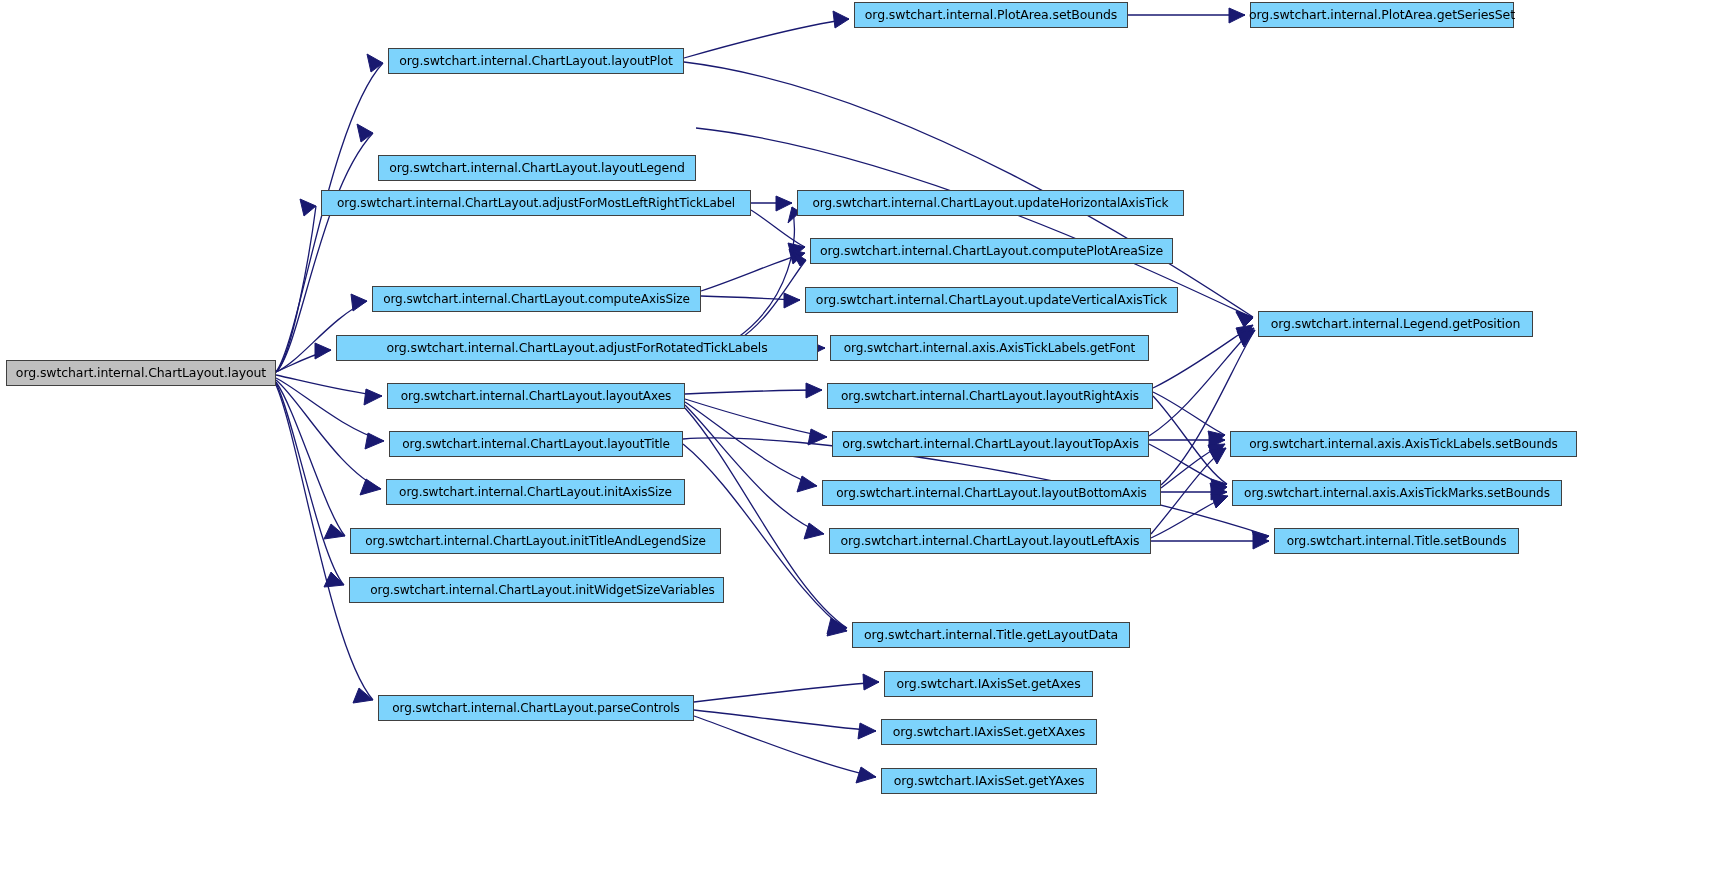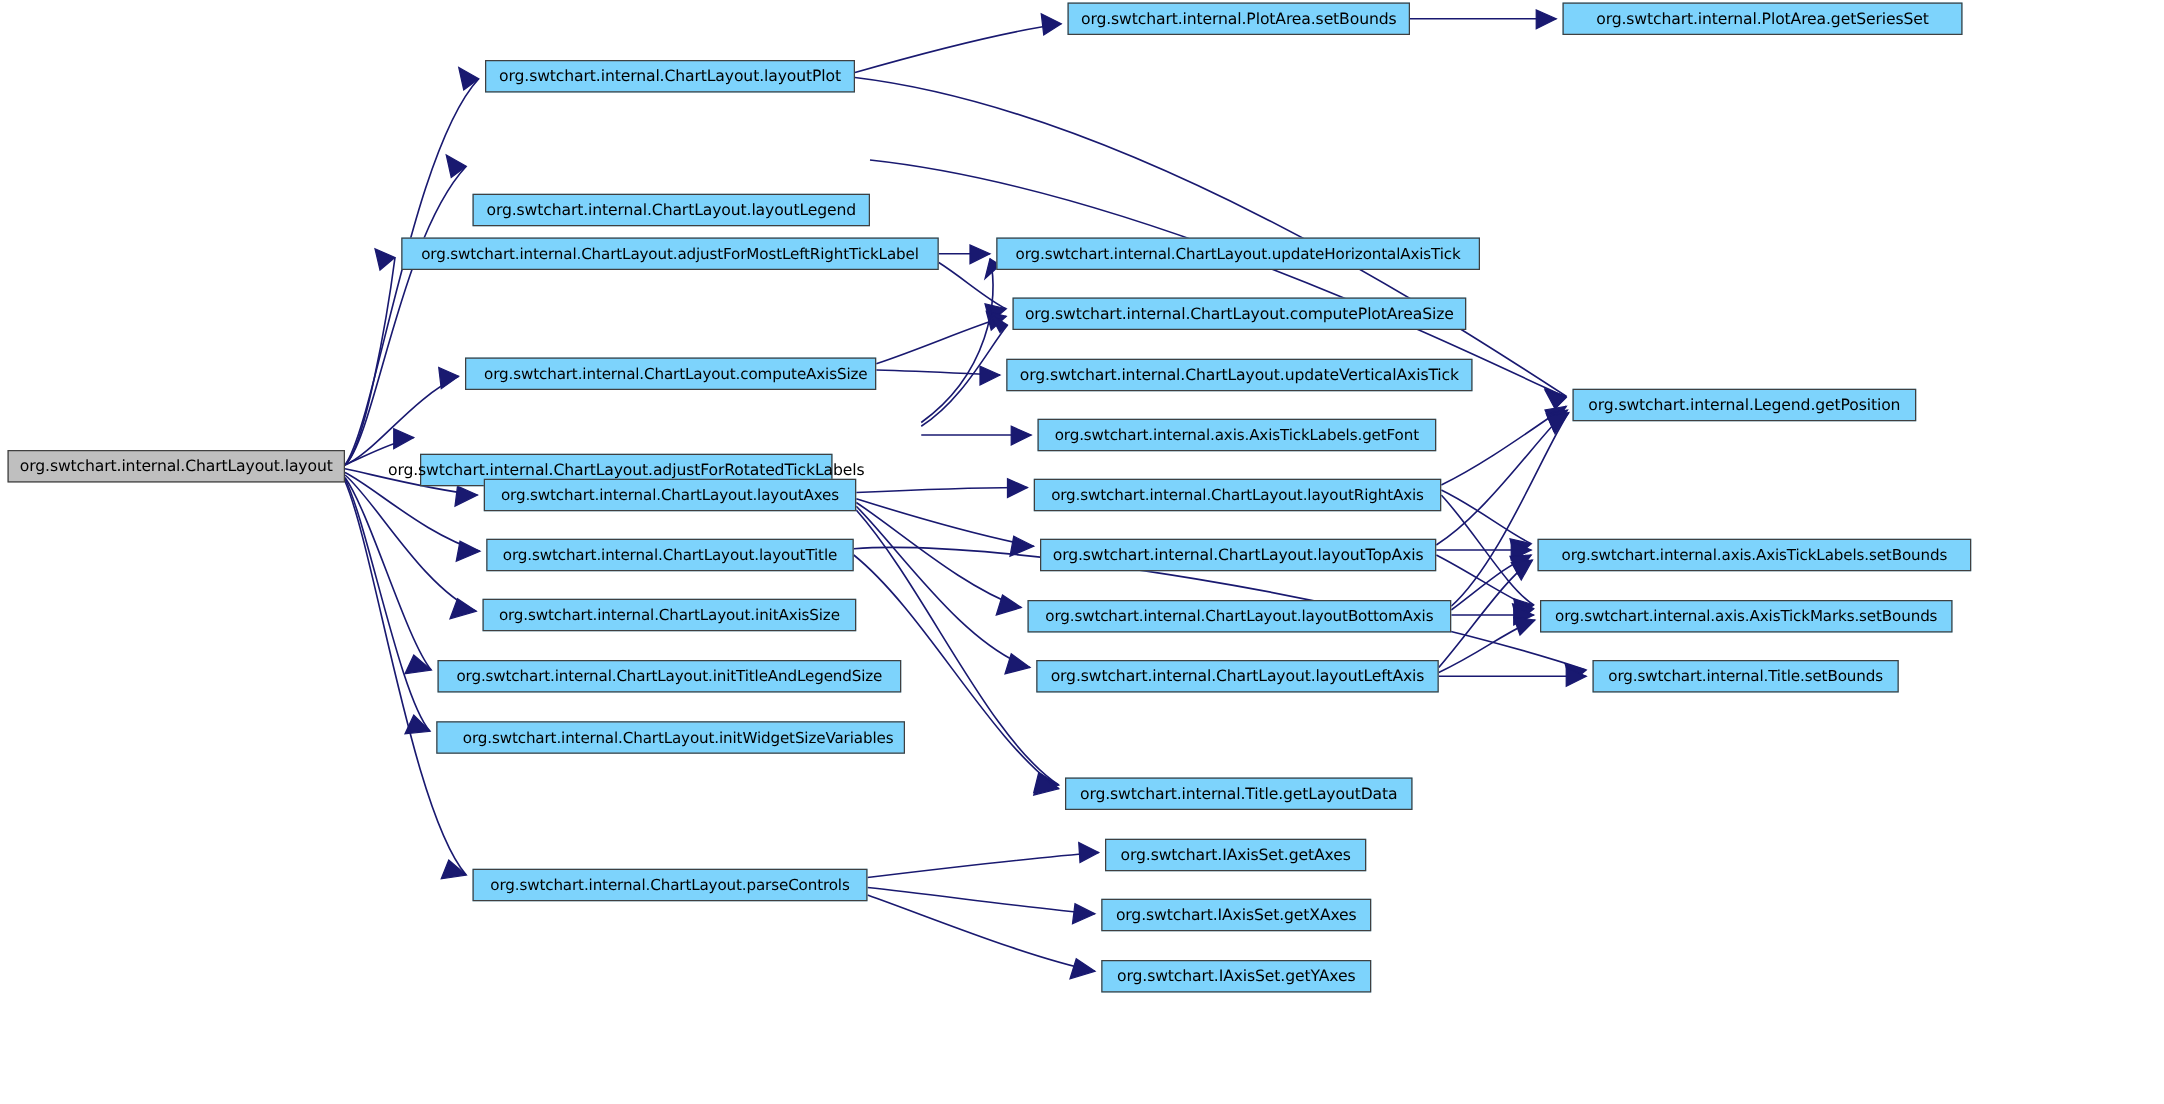--- a/index.html
+++ b/index.html
@@ -114,24 +114,24 @@
       </div>
       <div class="node" style="left: 388px; top: 48px; width: 296px; height: 26px;">
         <span class="node-label" style="font-size: 12.5px;">org.swtchart.internal.ChartLayout.layoutPlot</span>
       </div>
       <div class="node" style="left: 378px; top: 119px; width: 318px; height: 26px; margin-top: 36px;">
         <span class="node-label" style="font-size: 12.5px;">org.swtchart.internal.ChartLayout.layoutLegend</span>
       </div>
       <div class="node" style="left: 321px; top: 190px; width: 430px; height: 26px;">
         <span class="node-label" style="font-size: 12.1px;">org.swtchart.internal.ChartLayout.adjustForMostLeftRightTickLabel</span>
       </div>
-      <div class="node" style="left: 372px; top: 286px; width: 329px; height: 26px; justify-content: flex-end;">
+      <div class="node" style="left: 372px; top: 286px; width: 329px; height: 26px;">
         <span class="node-label" style="font-size: 12.1px;">org.swtchart.internal.ChartLayout.computeAxisSize</span>
       </div>
-      <div class="node" style="left: 336px; top: 335px; width: 330px; height: 26px; margin-top: 28px;">
+      <div class="node" style="left: 336px; top: 335px; width: 482px; height: 26px;">
         <span class="node-label" style="font-size: 12.5px;">org.swtchart.internal.ChartLayout.adjustForRotatedTickLabels</span>
       </div>
       <div class="node" style="left: 387px; top: 383px; width: 298px; height: 26px;">
         <span class="node-label" style="font-size: 12.1px;">org.swtchart.internal.ChartLayout.layoutAxes</span>
       </div>
       <div class="node" style="left: 389px; top: 431px; width: 294px; height: 26px;">
         <span class="node-label" style="font-size: 12.1px;">org.swtchart.internal.ChartLayout.layoutTitle</span>
       </div>
       <div class="node" style="left: 386px; top: 479px; width: 299px; height: 26px;">
         <span class="node-label" style="font-size: 12.1px;">org.swtchart.internal.ChartLayout.initAxisSize</span>
@@ -141,21 +141,21 @@
       </div>
       <div class="node" style="left: 349px; top: 577px; width: 375px; height: 26px;">
         <span class="node-label" style="font-size: 12.1px; margin-left: 12px;">org.swtchart.internal.ChartLayout.initWidgetSizeVariables</span>
       </div>
       <div class="node" style="left: 378px; top: 695px; width: 316px; height: 26px;">
         <span class="node-label" style="font-size: 12.1px;">org.swtchart.internal.ChartLayout.parseControls</span>
       </div>
       <div class="node" style="left: 854px; top: 2px; width: 274px; height: 26px;">
         <span class="node-label" style="font-size: 12.5px;">org.swtchart.internal.PlotArea.setBounds</span>
       </div>
-      <div class="node" style="left: 1250px; top: 2px; width: 320px; height: 26px;">
+      <div class="node" style="left: 1250px; top: 2px; width: 264px; height: 26px;">
         <span class="node-label" style="font-size: 12.5px;">org.swtchart.internal.PlotArea.getSeriesSet</span>
       </div>
       <div class="node" style="left: 797px; top: 190px; width: 387px; height: 26px;">
         <span class="node-label" style="font-size: 12.1px;">org.swtchart.internal.ChartLayout.updateHorizontalAxisTick</span>
       </div>
       <div class="node" style="left: 810px; top: 238px; width: 363px; height: 26px;">
         <span class="node-label" style="font-size: 12.5px;">org.swtchart.internal.ChartLayout.computePlotAreaSize</span>
       </div>
       <div class="node" style="left: 805px; top: 287px; width: 373px; height: 26px;">
         <span class="node-label" style="font-size: 12.5px;">org.swtchart.internal.ChartLayout.updateVerticalAxisTick</span>

